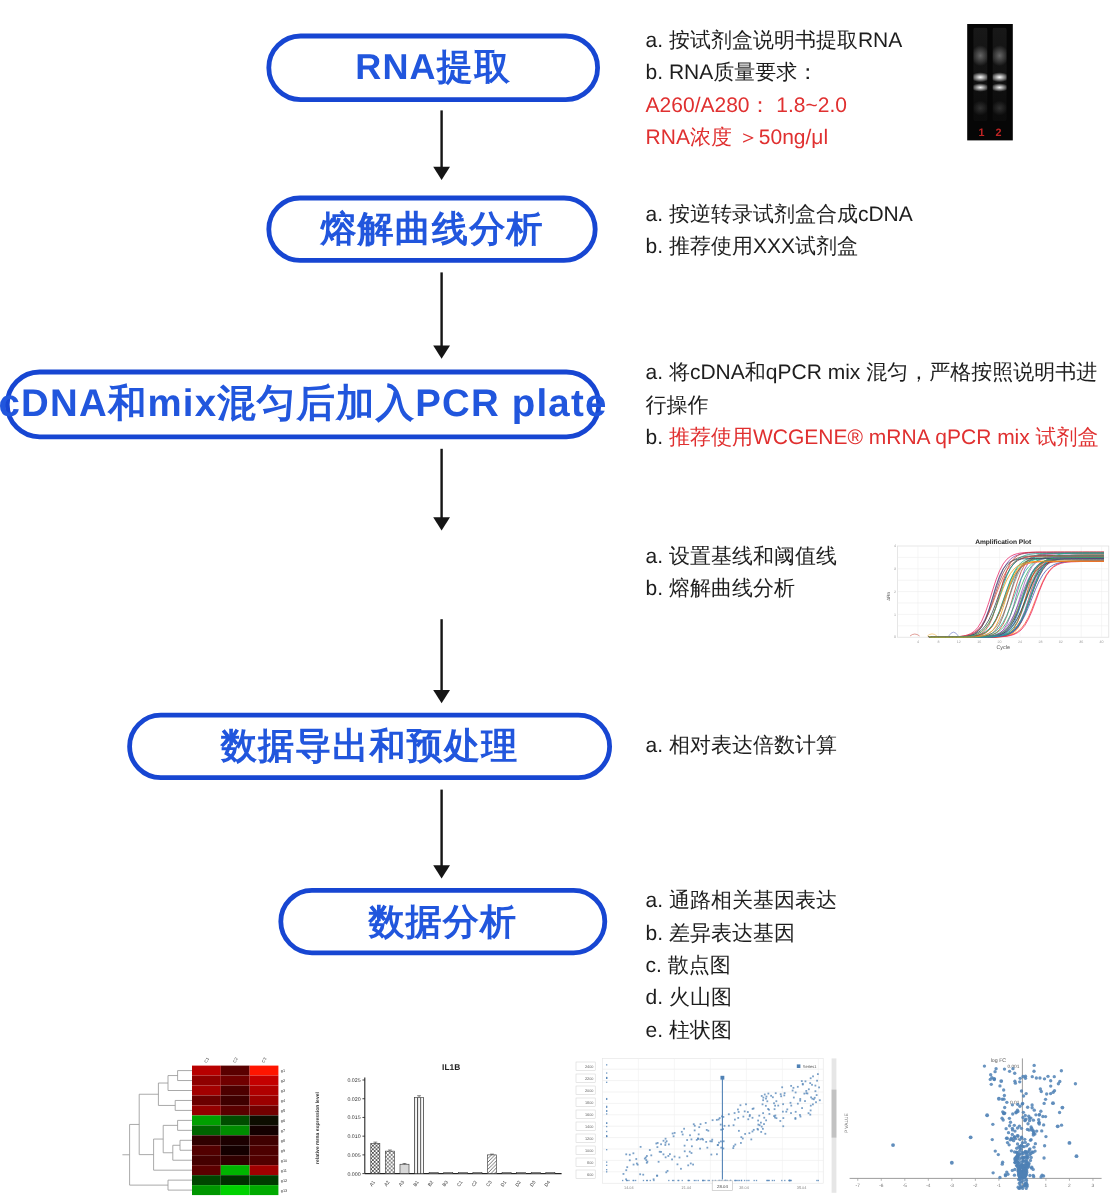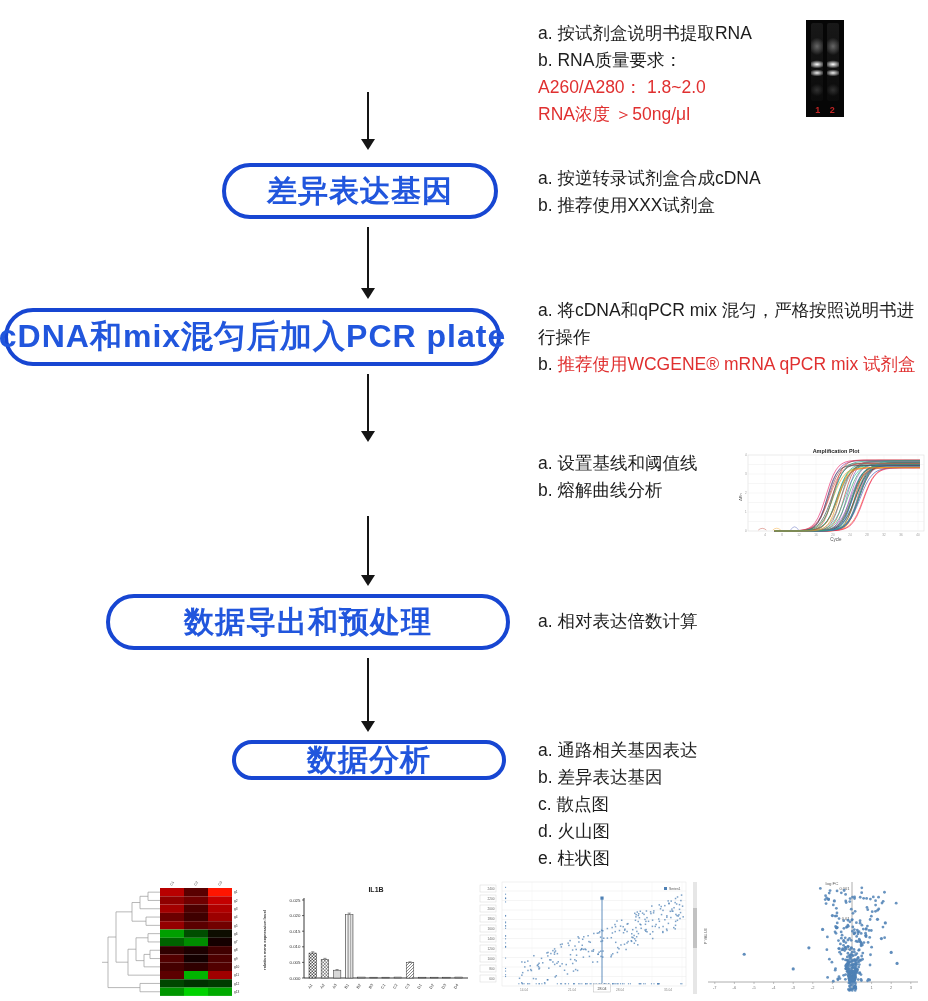--- a/index.html
+++ b/index.html
@@ -28,30 +28,33 @@
   .gel-labels{position:absolute;left:0;bottom:2px;width:100%;display:flex;justify-content:space-evenly;
               color:#c22525;font-size:9px;font-weight:700;}
   .chart{position:absolute;background:#fff;}
   svg text{font-family:"Liberation Sans","DejaVu Sans",sans-serif;}
 </style>
 </head>
 <body>
 
 <div class="stage">
 
+  <div class="flow-box fs30" style="left:222px;top:28px;width:278px;height:57px;">
+    <span>RNA提取</span>
+  </div>
   <div class="flow-box fs30" style="left:222px;top:163px;width:276px;height:56px;">
-    <span>差异表达基因</span>
+    <span>熔解曲线分析</span>
   </div>
   <div class="flow-box fs28" style="left:4px;top:308px;width:497px;height:58px;">
     <span>cDNA和mix混匀后加入PCR plate</span>
   </div>
   <div class="flow-box fs30" style="left:106px;top:594px;width:404px;height:56px;text-align:right;">
     <span>数据导出和预处理</span>
   </div>
-  <div class="flow-box fs30" style="left:232px;top:740px;width:274px;height:40px;align-items:center;">
+  <div class="flow-box fs30" style="left:232px;top:740px;width:274px;height:56px;align-items:center;">
     <span>数据分析</span>
   </div>
 
   <div class="arrow" style="left:361px;top:92px;height:58px;">
     <div class="line" style="height:50px;"></div>
     <div class="head"></div>
   </div>
   <div class="arrow" style="left:361px;top:227px;height:72px;">
     <div class="line" style="height:64px;"></div>
     <div class="head"></div>

